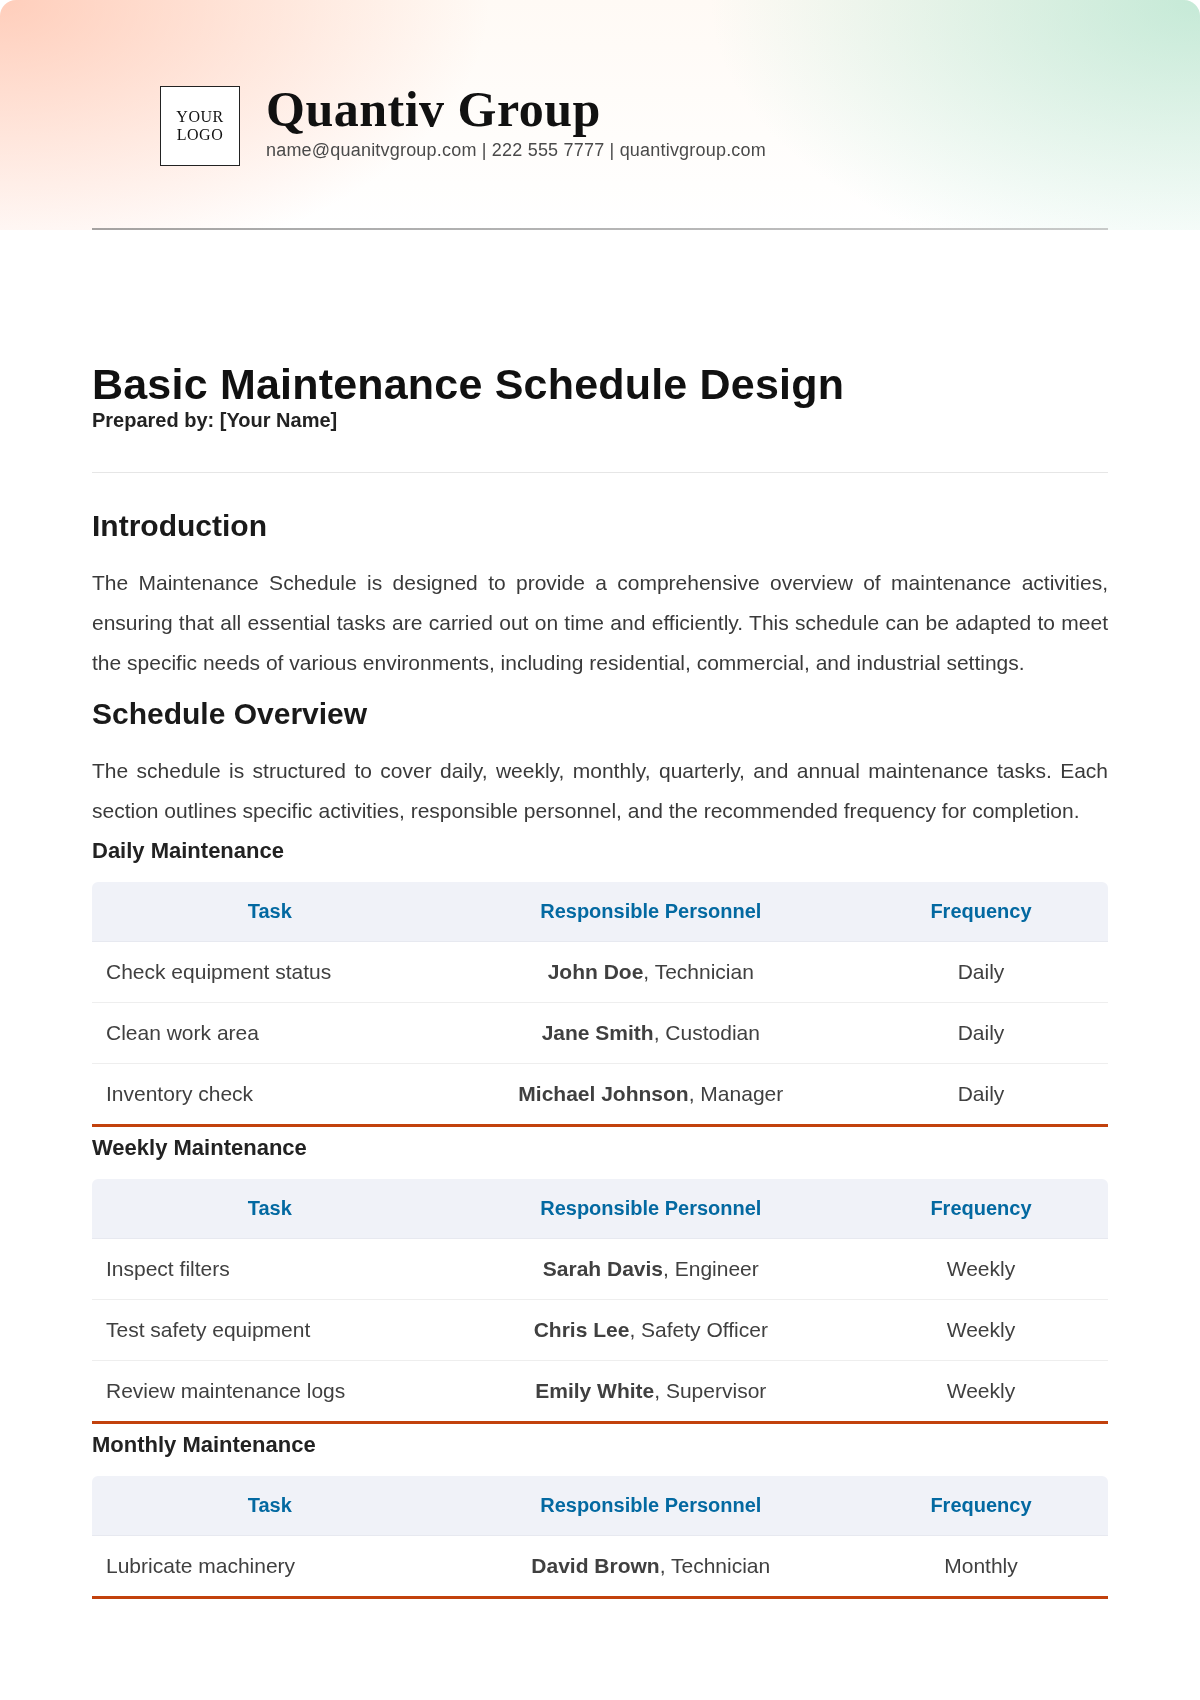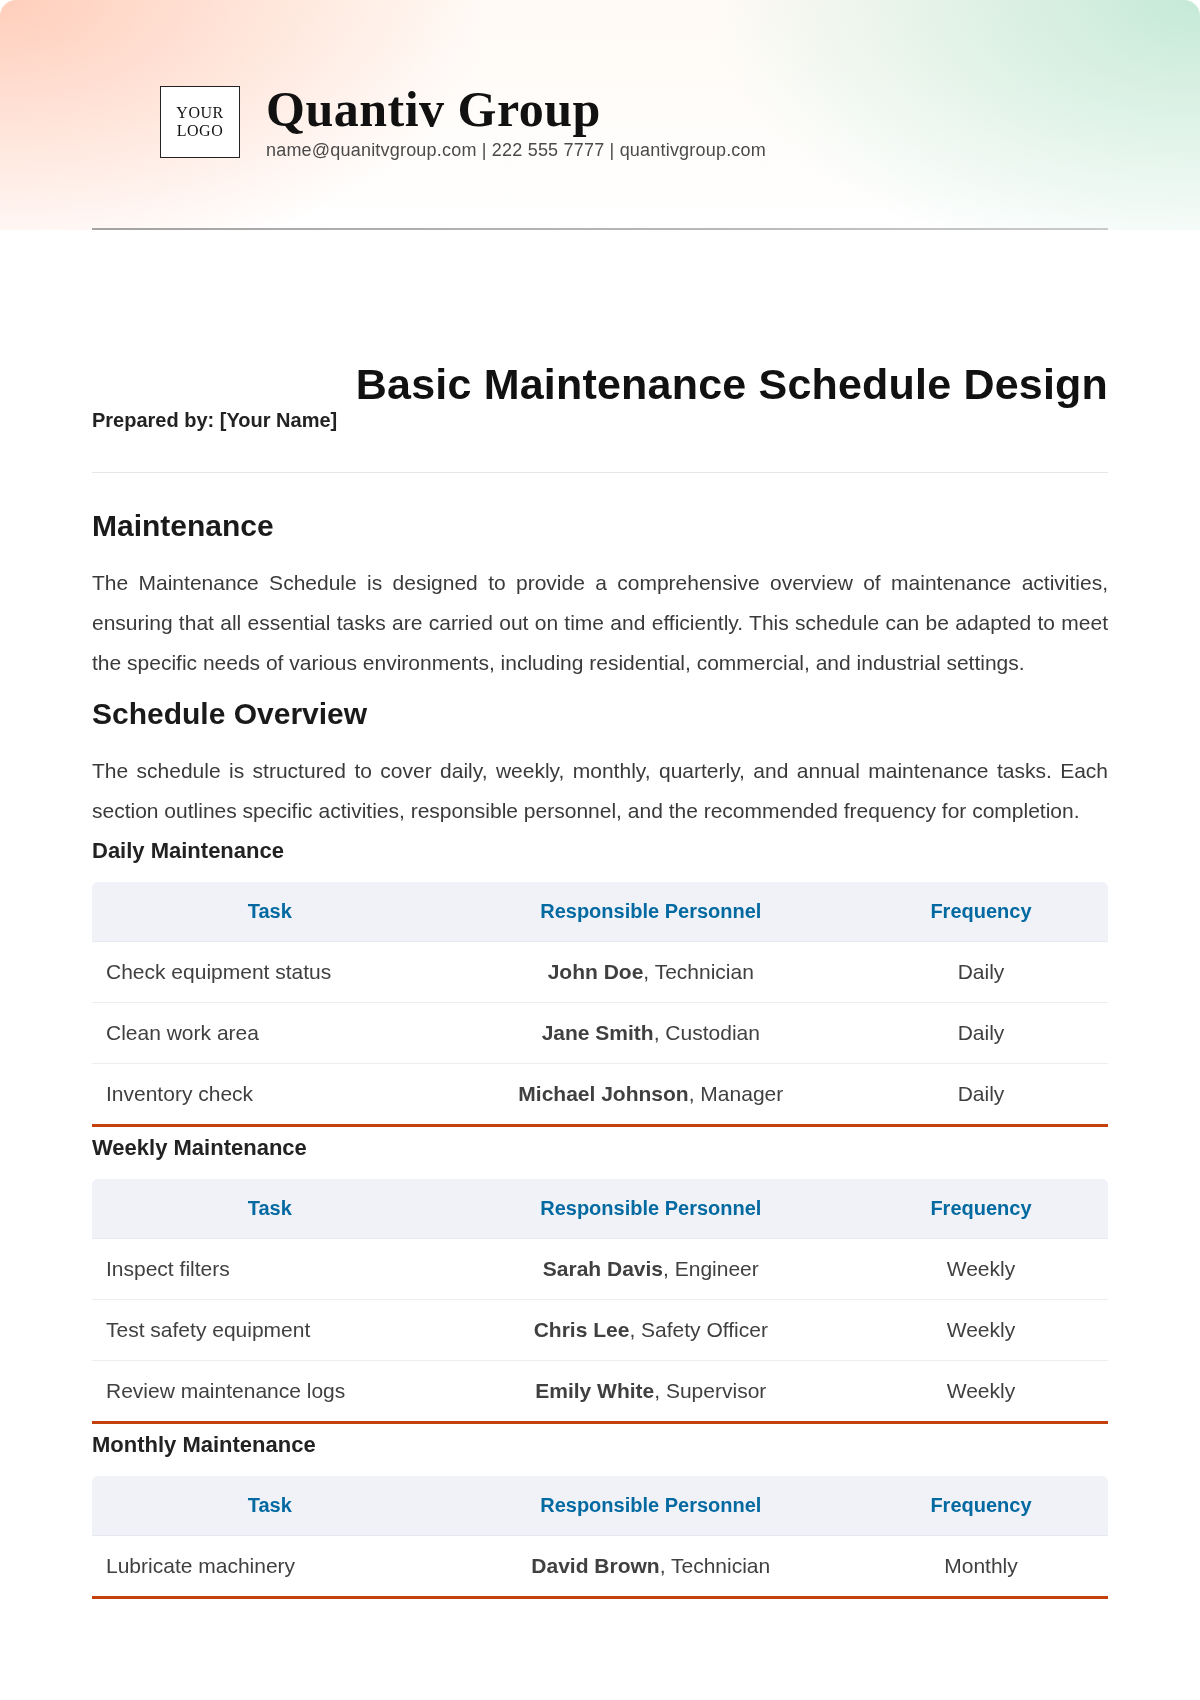--- a/index.html
+++ b/index.html
@@ -26,21 +26,21 @@
   padding: 80px 160px 0 160px;
   position: relative;
 }
 .header-row {
   display: flex;
   align-items: flex-start;
   gap: 26px;
 }
 .logo-box {
   width: 80px;
-  height: 72px;
+  height: 80px;
   background: #fff;
   border: 1px solid #222;
   display: flex;
   align-items: center;
   justify-content: center;
   text-align: center;
   font-family: Georgia, "Times New Roman", serif;
   font-size: 16px;
   line-height: 1.15;
   letter-spacing: 0.5px;
@@ -67,21 +67,21 @@
   right: 92px;
   bottom: 0;
   height: 2px;
   background: linear-gradient(90deg, #6a6a6a 0%, #888 60%, #aaa 100%);
   opacity: 0.6;
 }
 .content {
   padding: 130px 92px 0 92px;
 }
 .doc-title {
-  text-align: right;
+  text-align: left;
   font-size: 43px;
   font-weight: 800;
   letter-spacing: 0.2px;
   color: #111;
 }
 .prepared {
   font-size: 20px;
   font-weight: 700;
   color: #222;
 }
@@ -161,21 +161,21 @@
       </div>
     </div>
     <div class="header-rule"></div>
   </div>
 
   <div class="content">
     <h1 class="doc-title">Basic Maintenance Schedule Design</h1>
     <div class="prepared">Prepared by: [Your Name]</div>
     <div class="thin-rule"></div>
 
-    <h2 class="h2 first">Maintenance</h2>
+    <h2 class="h2 first">Introduction</h2>
     <p class="body-text">The Maintenance Schedule is designed to provide a comprehensive overview of maintenance activities, ensuring that all essential tasks are carried out on time and efficiently. This schedule can be adapted to meet the specific needs of various environments, including residential, commercial, and industrial settings.</p>
 
     <h2 class="h2 tight">Schedule Overview</h2>
     <p class="body-text">The schedule is structured to cover daily, weekly, monthly, quarterly, and annual maintenance tasks. Each section outlines specific activities, responsible personnel, and the recommended frequency for completion.</p>
 
     <h3 class="h3">Daily Maintenance</h3>
     <table>
       <thead>
         <tr>
           <th class="col-task">Task</th>

